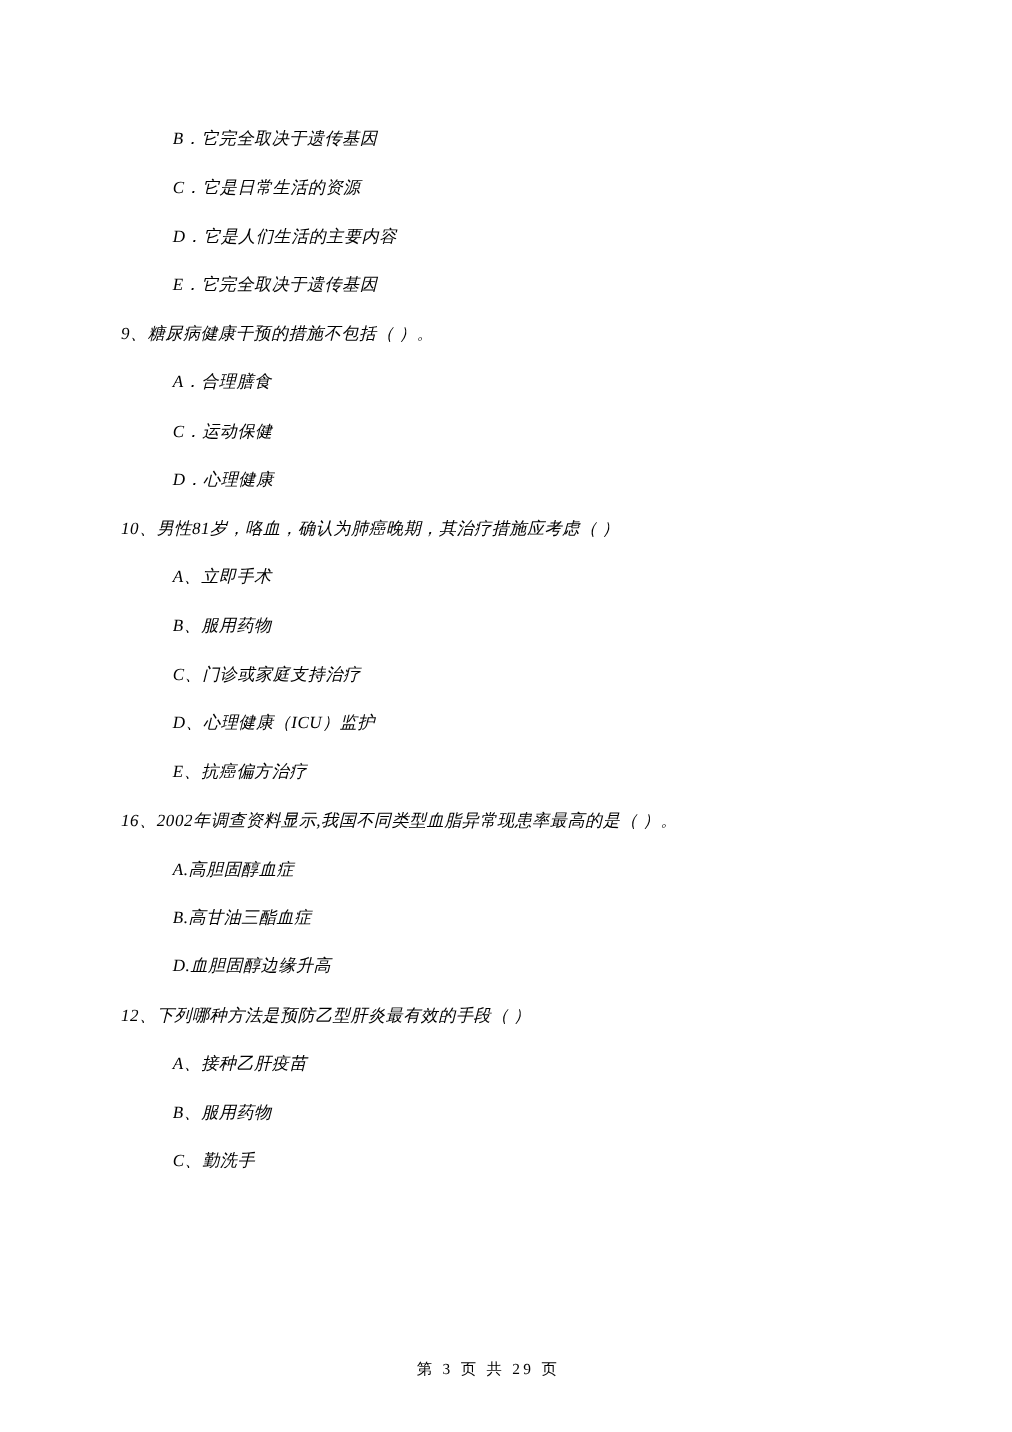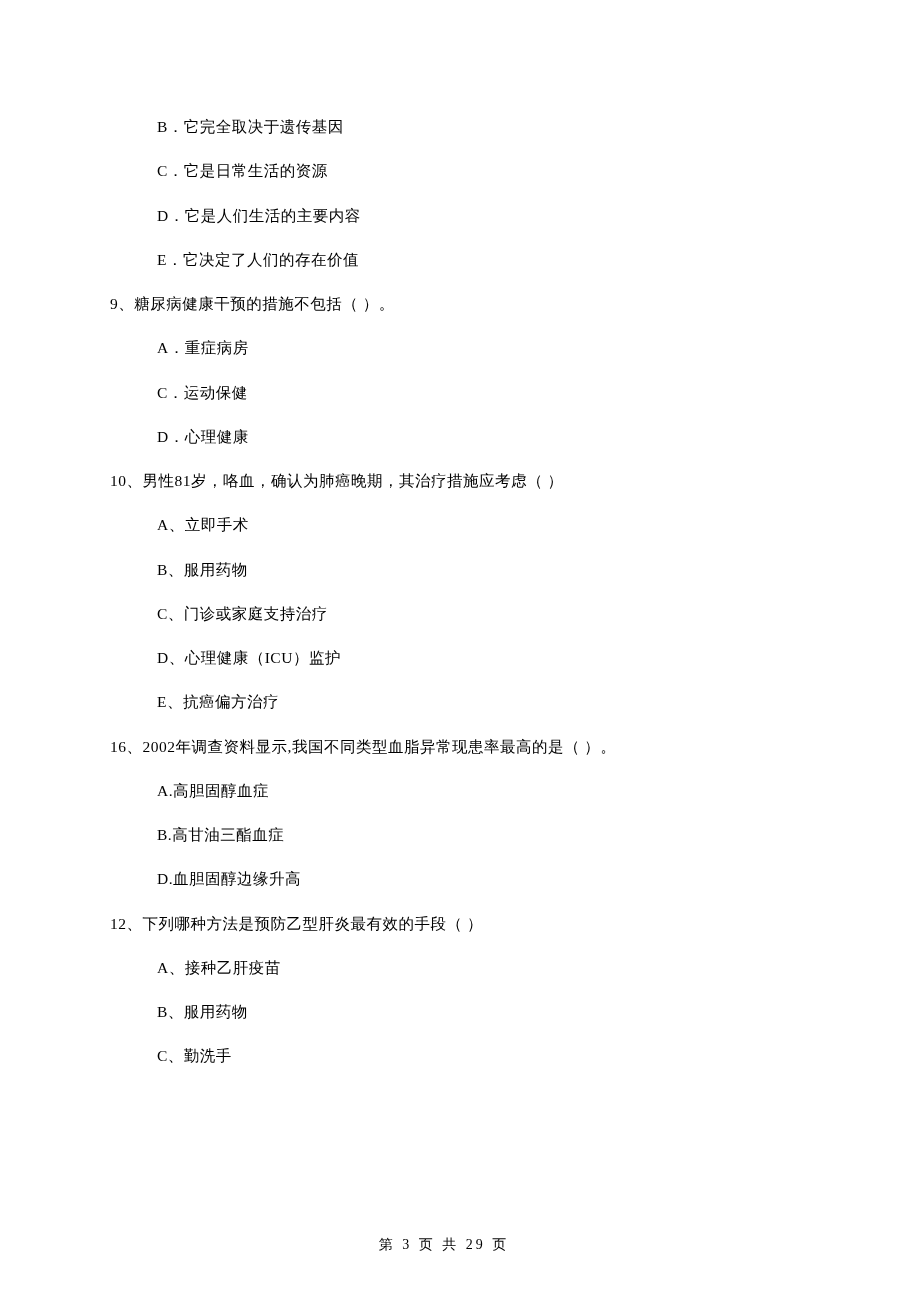--- a/index.html
+++ b/index.html
@@ -8,20 +8,21 @@
     background: #ffffff;
     font-family: "SimSun", "宋体", serif;
     width: 920px;
     height: 1302px;
     position: relative;
     color: #000000;
   }
   .page {
     padding: 115px 110px 0 110px;
     box-sizing: border-box;
+    font-style: italic;
   }
   .option-line {
     font-size: 15.5px;
     line-height: 1.5;
     margin-bottom: 21px;
     padding-left: 47px;
     letter-spacing: 0.5px;
   }
   .question-line {
     font-size: 15.5px;
@@ -41,24 +42,24 @@
   }
 </style>
 </head>
 <body>
 
 <div class="page">
 
   <div class="option-line">B．它完全取决于遗传基因</div>
   <div class="option-line">C．它是日常生活的资源</div>
   <div class="option-line">D．它是人们生活的主要内容</div>
-  <div class="option-line">E．它决定了人们的存在价值</div>
+  <div class="option-line">E．它完全取决于遗传基因</div>
 
   <div class="question-line">9、糖尿病健康干预的措施不包括（     ）。</div>
-  <div class="option-line">A．重症病房</div>
+  <div class="option-line">A．合理膳食</div>
   <div class="option-line">C．运动保健</div>
   <div class="option-line">D．心理健康</div>
 
   <div class="question-line">10、男性81岁，咯血，确认为肺癌晚期，其治疗措施应考虑（     ）</div>
   <div class="option-line">A、立即手术</div>
   <div class="option-line">B、服用药物</div>
   <div class="option-line">C、门诊或家庭支持治疗</div>
   <div class="option-line">D、心理健康（ICU）监护</div>
   <div class="option-line">E、抗癌偏方治疗</div>
 

